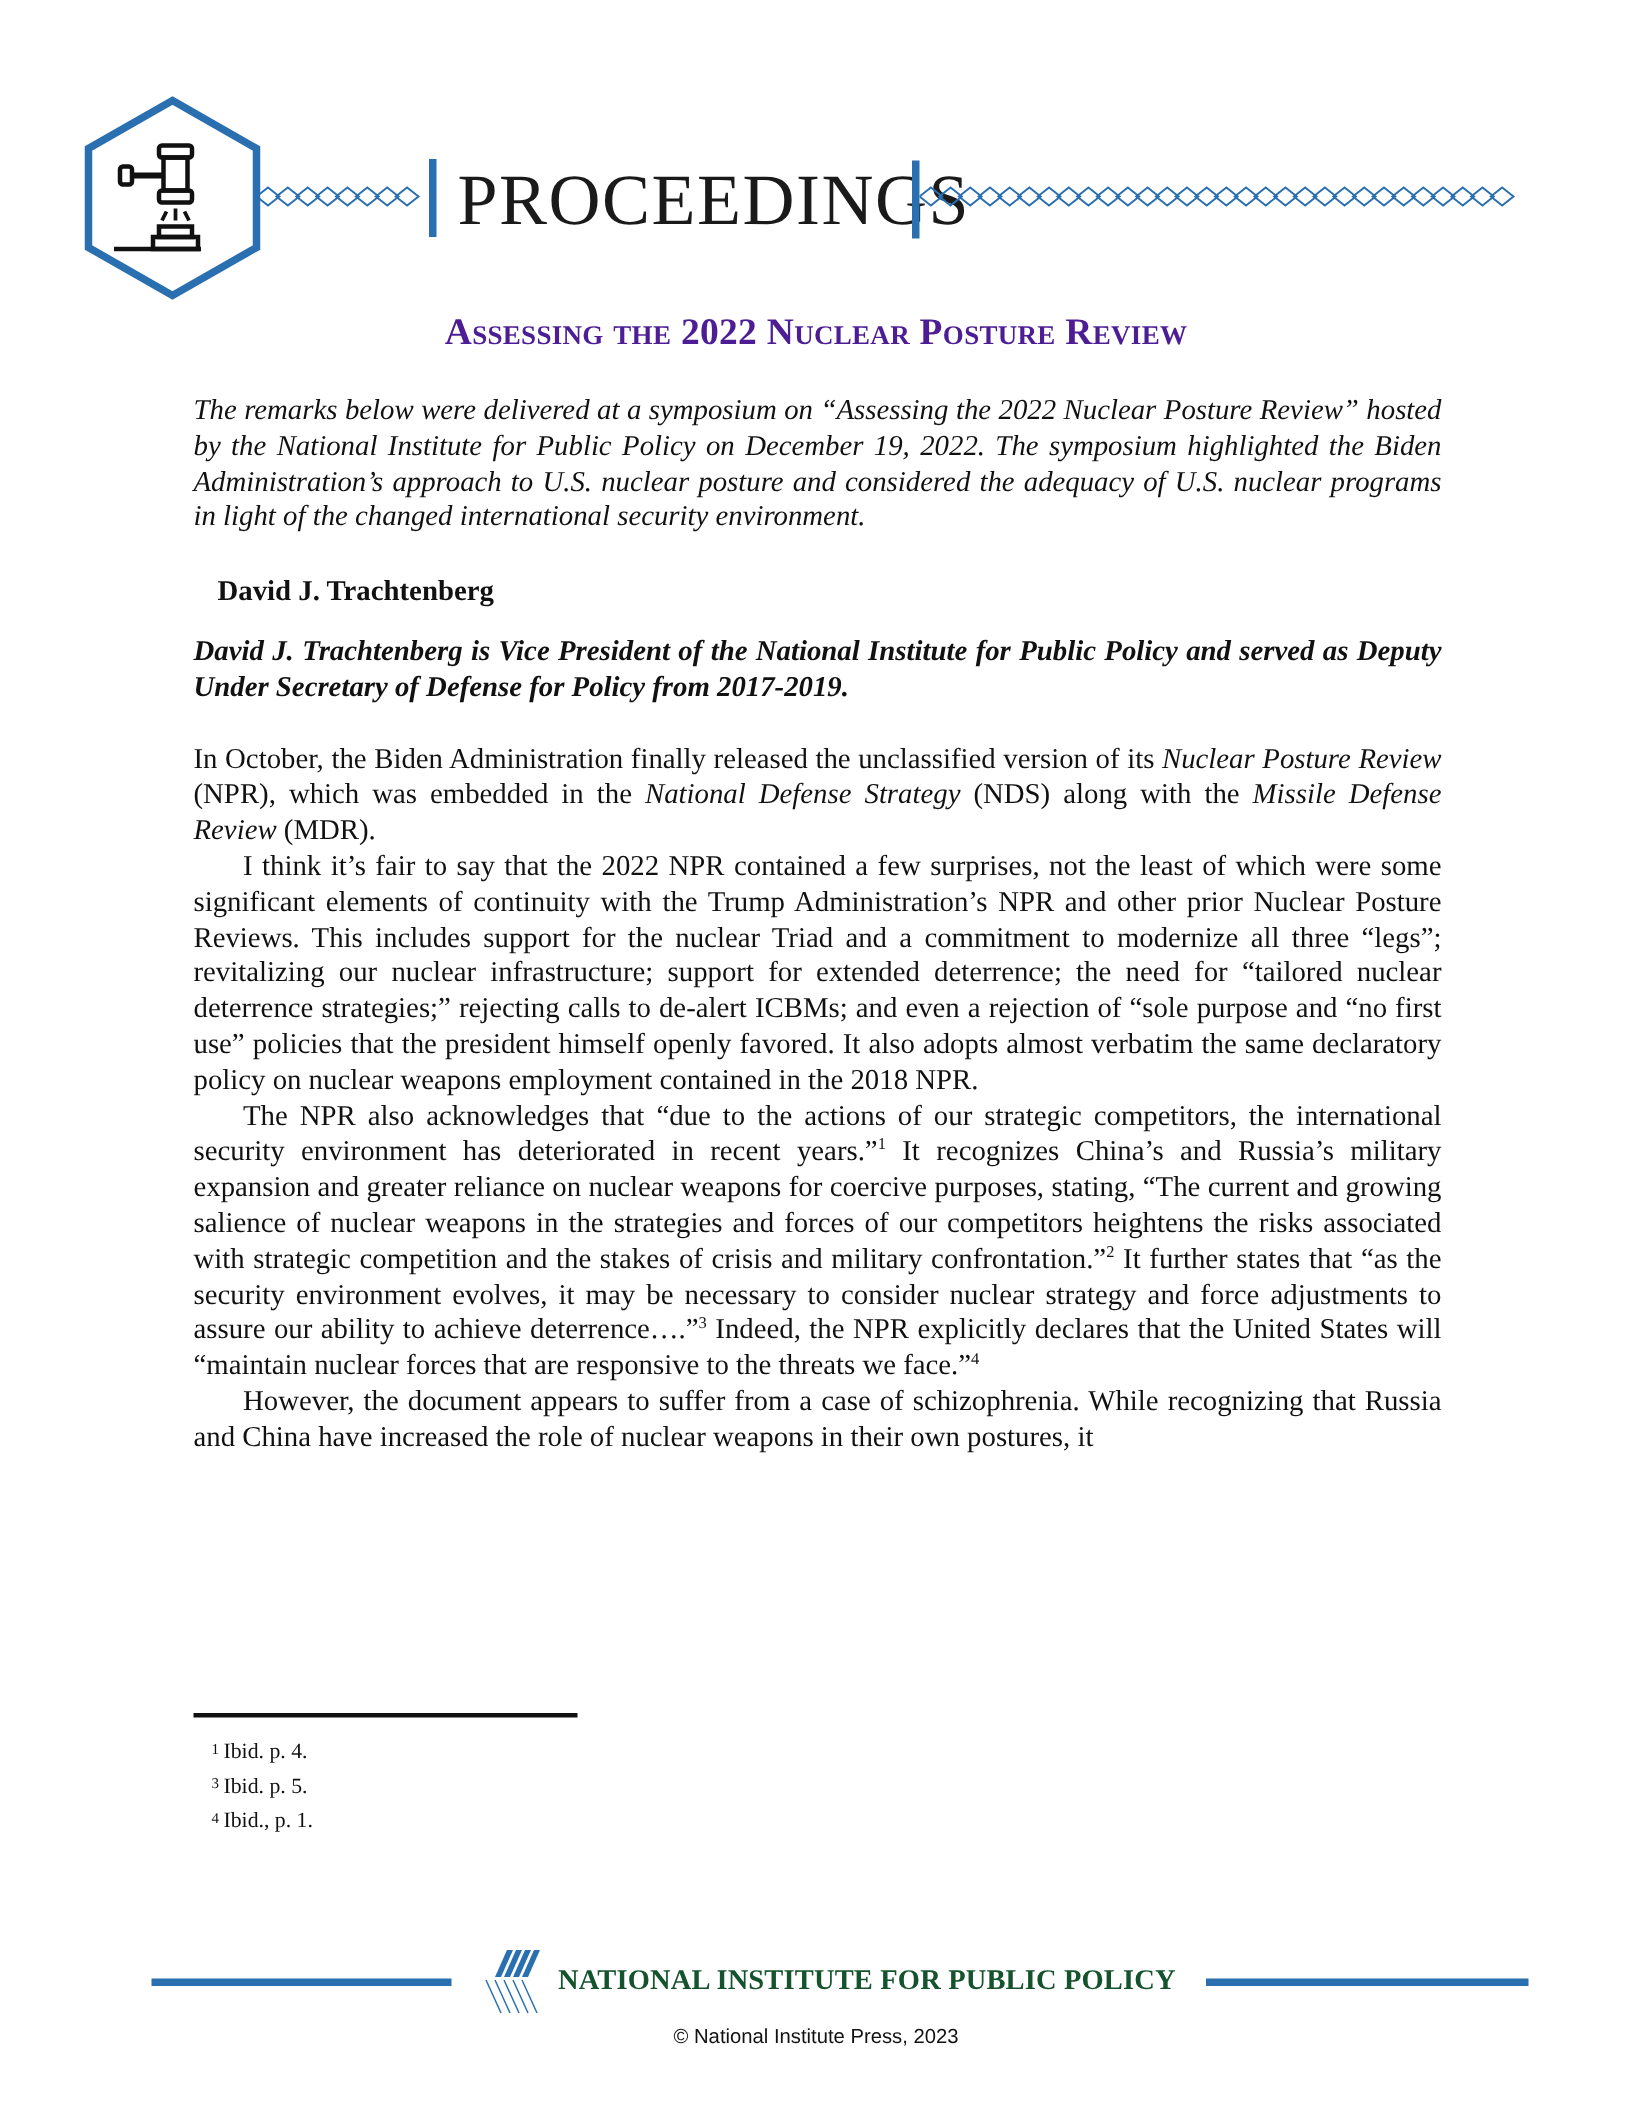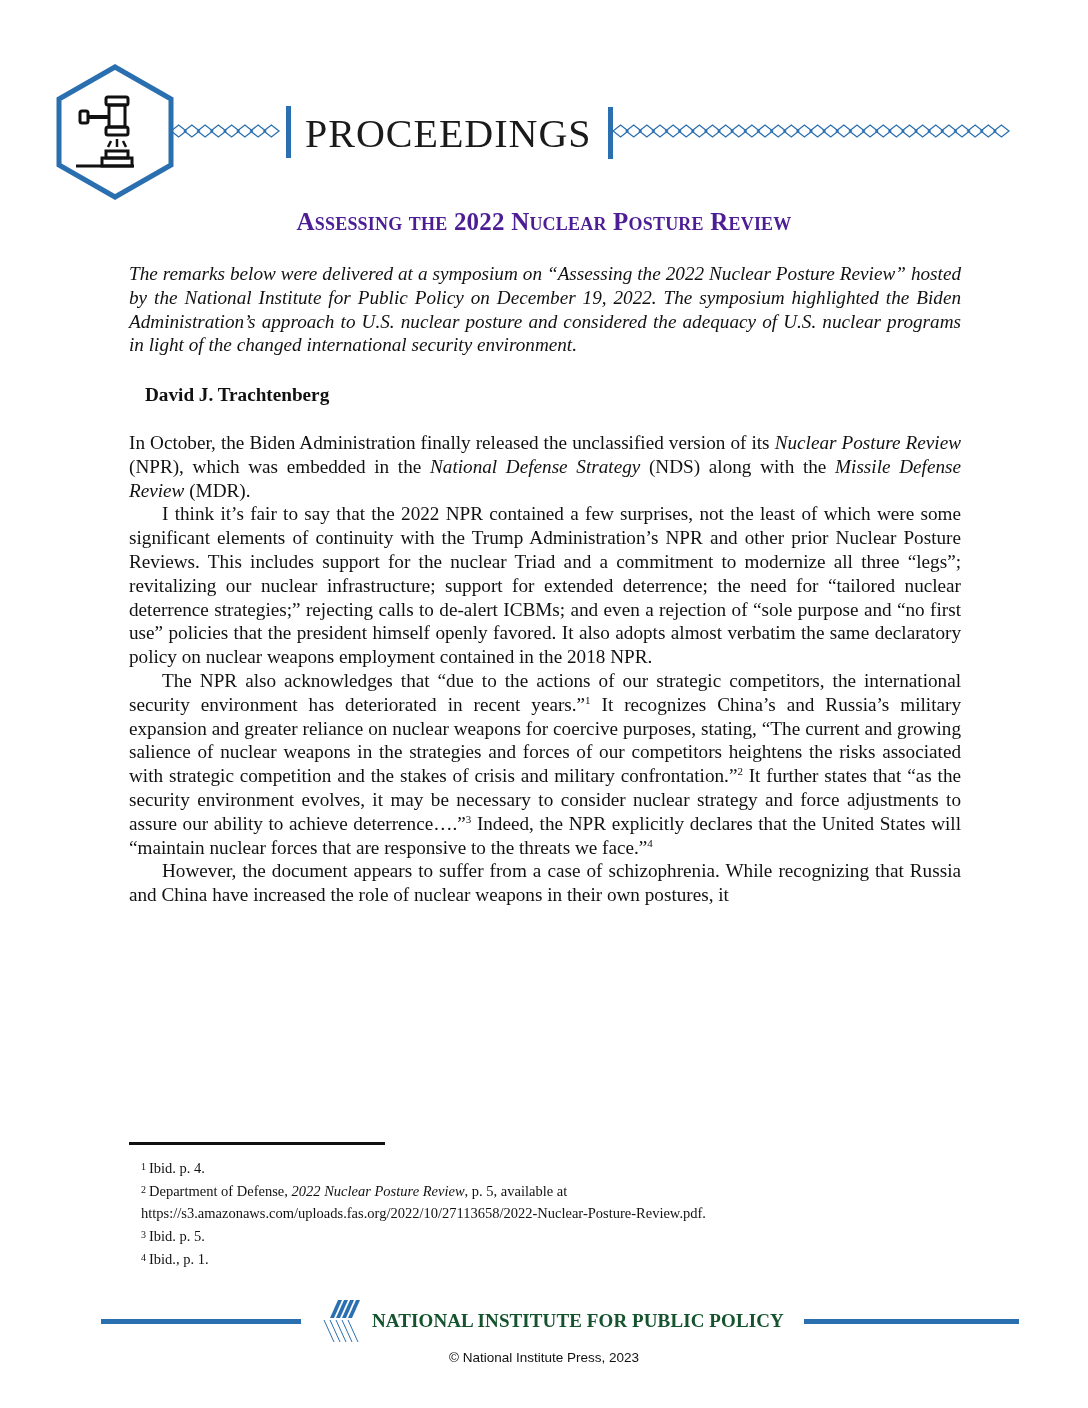--- a/index.html
+++ b/index.html
@@ -4,21 +4,21 @@
   <style>
     html, body { margin: 0; padding: 0; background: #ffffff; }
     body { width: 1088px; height: 1408px; position: relative; overflow: hidden; font-family: "Liberation Serif", serif; color: #111; }
 
     
     .header { position: absolute; left: 0; top: 0; width: 1088px; height: 200px; }
     .hex { position: absolute; left: 54px; top: 63px; width: 122px; height: 138px; }
     .hex svg { width: 100%; height: 100%; }
     .chain-left { position: absolute; left: 171px; top: 123px; width: 110px; height: 16px; }
     .bar-left { position: absolute; left: 286px; top: 106px; width: 5px; height: 52px; background: #2a6fb0; }
-    .proceedings { position: absolute; left: 305px; top: 108px; font-family: "Liberation Serif", serif; font-size: 40px; letter-spacing: 1px; color: #1a1a1a; line-height: 52px; }
+    .proceedings { position: absolute; left: 305px; top: 108px; font-family: "Liberation Serif", serif; font-size: 48px; letter-spacing: 1px; color: #1a1a1a; line-height: 52px; }
     .bar-right { position: absolute; left: 608px; top: 107px; width: 5px; height: 52px; background: #2a6fb0; }
     .chain-right { position: absolute; left: 613px; top: 123px; width: 400px; height: 16px; }
 
     
     .doc-title { position: absolute; left: 0; top: 208px; width: 1088px; text-align: center; font-family: "Liberation Serif", serif; font-weight: bold; font-size: 25px; color: #4c1d95; font-variant: small-caps; letter-spacing: 0.2px; }
 
     
     .content { position: absolute; left: 129px; top: 262px; width: 832px; font-size: 19.2px; line-height: 23.8px; text-align: justify; }
     .intro { font-style: italic; margin: 0; }
     .author-block { margin-top: 26px; }
@@ -113,35 +113,35 @@
     </svg>
 </div>
 
 <div class="doc-title">Assessing the 2022 Nuclear Posture Review</div>
 
 <div class="content">
   <p class="intro">The remarks below were delivered at a symposium on “Assessing the 2022 Nuclear Posture Review” hosted by the National Institute for Public Policy on December 19, 2022. The symposium highlighted the Biden Administration’s approach to U.S. nuclear posture and considered the adequacy of U.S. nuclear programs in light of the changed international security environment.</p>
 
   <div class="author-block">
     <p class="author-name">David J. Trachtenberg</p>
+    <p class="author-bio">David J. Trachtenberg is Vice President of the National Institute for Public Policy and served as Deputy Under Secretary of Defense for Policy from 2017-2019.</p>
   </div>
 
   <p class="para first"><span>In October, the Biden Administration finally released the unclassified version of its </span><i>Nuclear Posture Review</i><span> (NPR), which was embedded in the </span><i>National Defense Strategy</i><span> (NDS) along with the </span><i>Missile Defense Review</i><span> (MDR).</span></p>
 
   <p class="para indent">I think it’s fair to say that the 2022 NPR contained a few surprises, not the least of which were some significant elements of continuity with the Trump Administration’s NPR and other prior Nuclear Posture Reviews. This includes support for the nuclear Triad and a commitment to modernize all three “legs”; revitalizing our nuclear infrastructure; support for extended deterrence; the need for “tailored nuclear deterrence strategies;” rejecting calls to de-alert ICBMs; and even a rejection of “sole purpose and “no first use” policies that the president himself openly favored. It also adopts almost verbatim the same declaratory policy on nuclear weapons employment contained in the 2018 NPR.</p>
 
   <p class="para indent"><span>The NPR also acknowledges that “due to the actions of our strategic competitors, the international security environment has deteriorated in recent years.”</span><sup>1</sup><span> It recognizes China’s and Russia’s military expansion and greater reliance on nuclear weapons for coercive purposes, stating, “The current and growing salience of nuclear weapons in the strategies and forces of our competitors heightens the risks associated with strategic competition and the stakes of crisis and military confrontation.”</span><sup>2</sup><span> It further states that “as the security environment evolves, it may be necessary to consider nuclear strategy and force adjustments to assure our ability to achieve deterrence….”</span><sup>3</sup><span> Indeed, the NPR explicitly declares that the United States will “maintain nuclear forces that are responsive to the threats we face.”</span><sup>4</sup></p>
 
   <p class="para indent">However, the document appears to suffer from a case of schizophrenia. While recognizing that Russia and China have increased the role of nuclear weapons in their own postures, it</p>
 </div>
 
 <div class="fn-rule"></div>
 <div class="footnotes">
   <p><span class="fn-num">1</span><span>Ibid. p. 4.</span></p>
-  <p><span class="fn-num">2</span><span>Department of Defense, </span><i>2022 Nuclear Posture Review</i><span>, p. 5, available at</span><br><span>https://s3.amazonaws.com/uploads.fas.org/2022/10/27113658/2022-Nuclear-Posture-Review.pdf.</span></p>
   <p><span class="fn-num">3</span><span>Ibid. p. 5.</span></p>
   <p><span class="fn-num">4</span><span>Ibid., p. 1.</span></p>
 </div>
 
 <div class="footer-line-left"></div>
 <svg class="footer-logo" viewBox="0 0 42 46">
   <g fill="#2a6fb0">
     <polygon points="10,20 18,2 22,2 14,20"></polygon>
     <polygon points="16,20 24,2 28,2 20,20"></polygon>
     <polygon points="22,20 30,2 34,2 26,20"></polygon>

